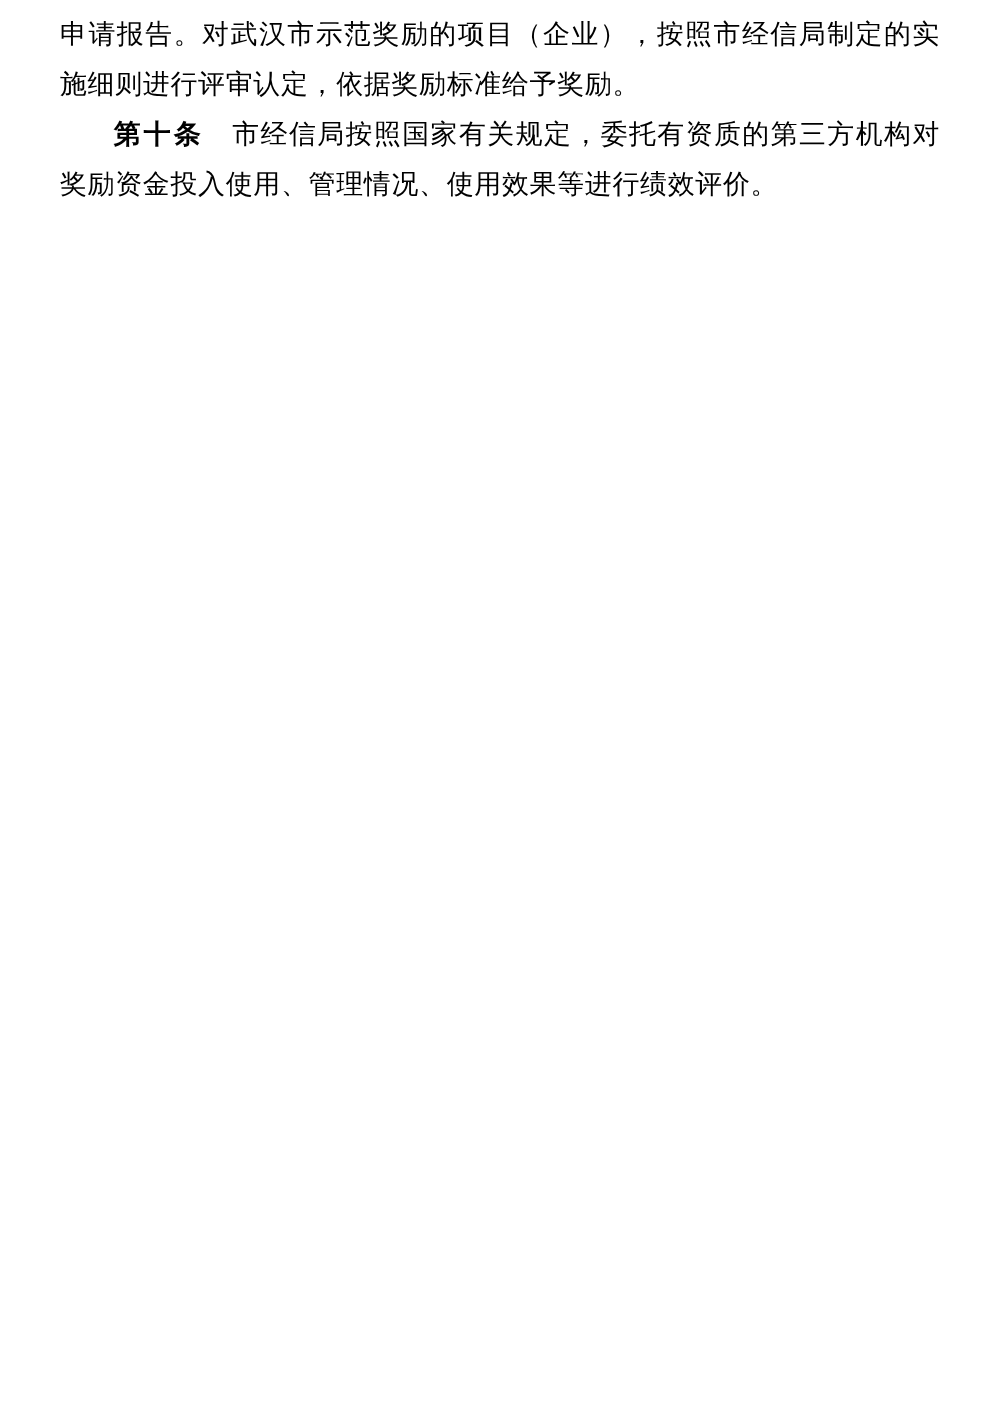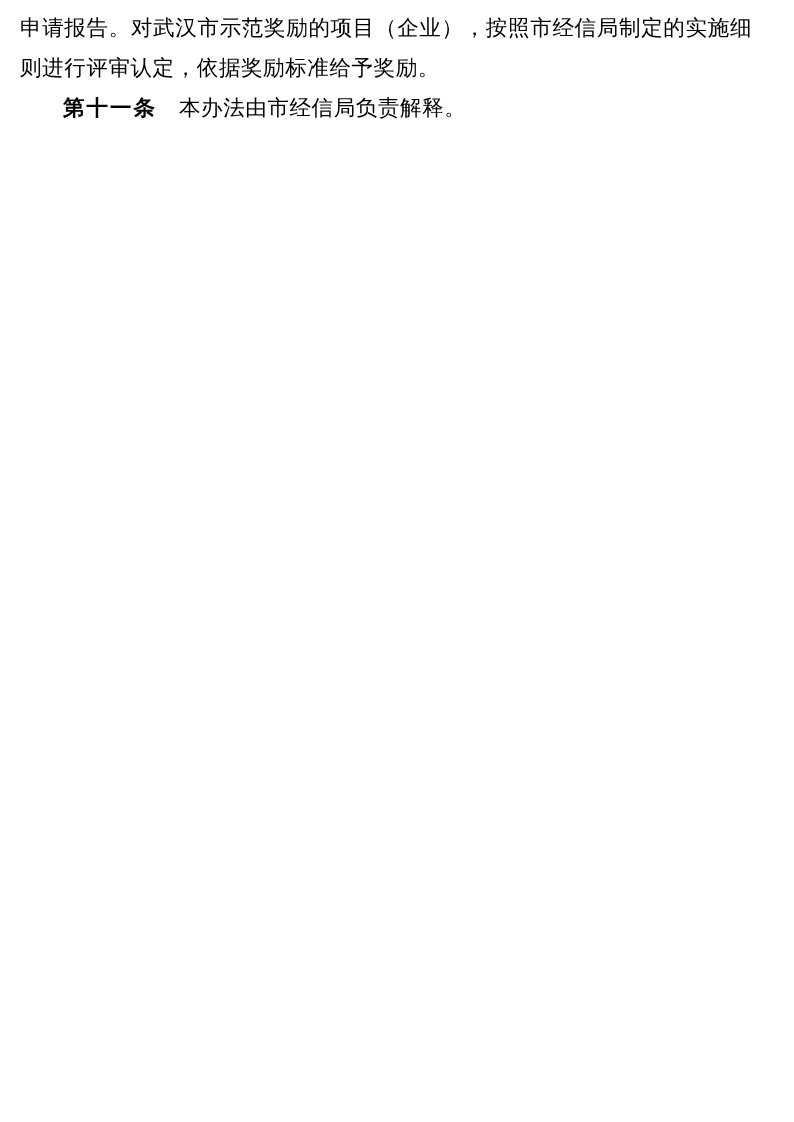--- a/index.html
+++ b/index.html
@@ -12,21 +12,21 @@
     height: 1122px;
     font-family: "DejaVu Serif", "Liberation Serif", serif;
     color: #000000;
     overflow: hidden;
   }
   .page {
     position: relative;
     width: 794px;
     height: 1122px;
     box-sizing: border-box;
-    padding: 8px 42px 0 20px;
+    padding: 8px 42px 0 48px;
   }
   .doc-body {
     font-size: 21.5px;
     line-height: 40px;
     text-align: justify;
     text-justify: inter-ideograph;
     letter-spacing: 0.6px;
   }
   p.para {
     margin: 0;
@@ -50,17 +50,17 @@
 
 <div class="page">
   <div class="doc-body">
 
     <p class="para">申请报告。对武汉市示范奖励的项目（企业），按照市经信局制定的实施细则进行评审认定，依据奖励标准给予奖励。</p>
 
 
 
 
 
+    <p class="indent"><span class="art-label">第十条</span><span class="art-gap"></span><span>市经信局按照国家有关规定，委托有资质的第三方机构对奖励资金投入使用、管理情况、使用效果等进行绩效评价。</span></p>
 
-    <p class="indent"><span class="art-label">第十一条</span><span class="art-gap"></span><span>本办法由市经信局负责解释。</span></p>
 
   </div>
 </div>
 
 </body></html>

